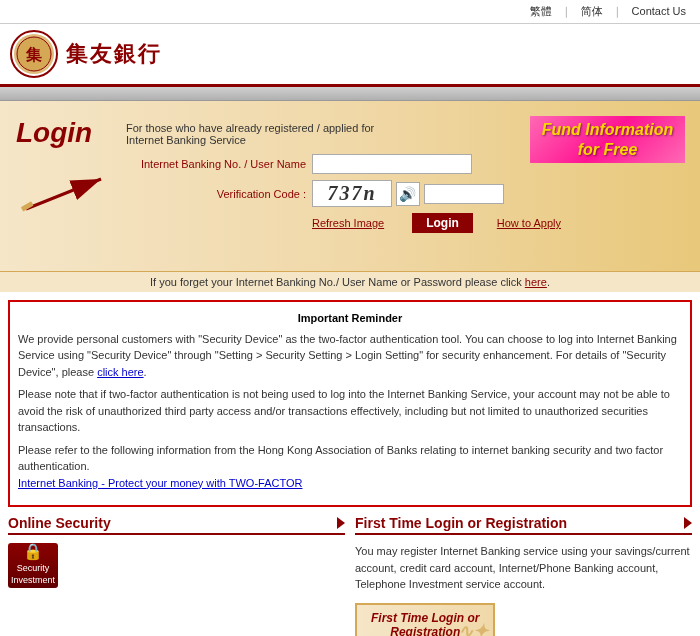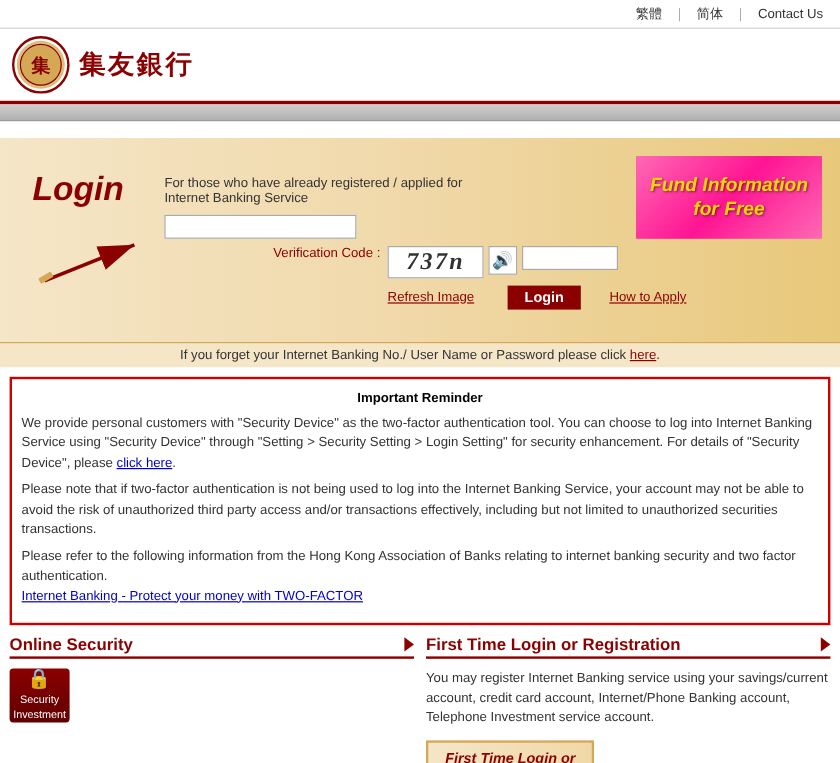--- a/index.html
+++ b/index.html
@@ -68,26 +68,25 @@
     
     .gray-bar {
       height: 14px;
       background: linear-gradient(to bottom, #d0d0d0, #b0b0b0);
       border-bottom: 1px solid #999;
     }
 
     
     .login-section {
       background: linear-gradient(to right, #f5e6c8, #f0d8a8, #e8c87a);
-      padding: 27px;
+      padding: 16px;
       display: flex;
       align-items: flex-start;
       position: relative;
       min-height: 170px;
-      margin-top: 14px;
     }
     .login-left {
       flex: 0 0 auto;
       margin-right: 10px;
     }
     .login-title {
       font-size: 28px;
       color: #8b0000;
       font-weight: bold;
       font-style: italic;
@@ -118,21 +117,21 @@
     .form-input {
       width: 160px;
       height: 20px;
       border: 1px solid #aaa;
       background: #fff;
       font-size: 11px;
       padding: 1px 3px;
     }
     .captcha-row {
       display: flex;
-      align-items: flex-start;
+      align-items: center;
       margin-bottom: 6px;
     }
     .captcha-label {
       font-size: 11px;
       color: #8b0000;
       text-align: right;
       width: 180px;
       margin-right: 6px;
       flex-shrink: 0;
     }
@@ -188,21 +187,21 @@
       font-size: 11px;
       color: #8b0000;
       text-decoration: underline;
       cursor: pointer;
     }
     .fund-info-banner {
       position: absolute;
       right: 15px;
       top: 15px;
       width: 155px;
-      height: 69px;
+      height: 47px;
       background: linear-gradient(135deg, #ff69b4, #ff1493, #ff69b4);
       display: flex;
       align-items: center;
       justify-content: center;
       padding: 4px;
     }
     .fund-info-text {
       color: #ffd700;
       font-size: 16px;
       font-weight: bold;
@@ -374,20 +373,21 @@
     </svg>
   </div>
 
   <div class="login-form-area">
     <div class="login-desc">
       <span>For those who have already registered / applied for</span><br>
       <span>Internet Banking Service</span>
     </div>
 
     <div class="form-row">
+      <div class="form-label">Internet Banking No. / User Name</div>
       <input class="form-input" type="text" style="">
     </div>
 
 
     <div class="captcha-row">
       <div class="captcha-label">Verification Code :</div>
       <div class="captcha-img">737n</div>
       <div class="sound-icon">🔊</div>
       <input class="form-input" type="text" style="width: 80px; margin-left: 4px;">
     </div>

